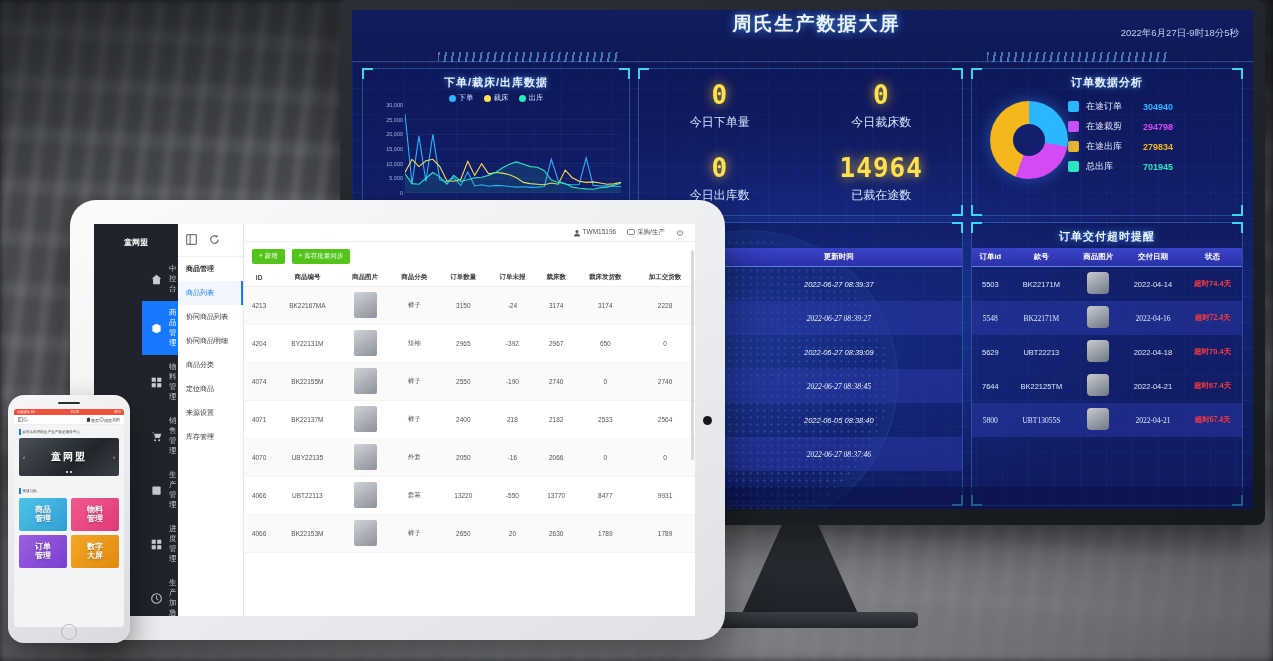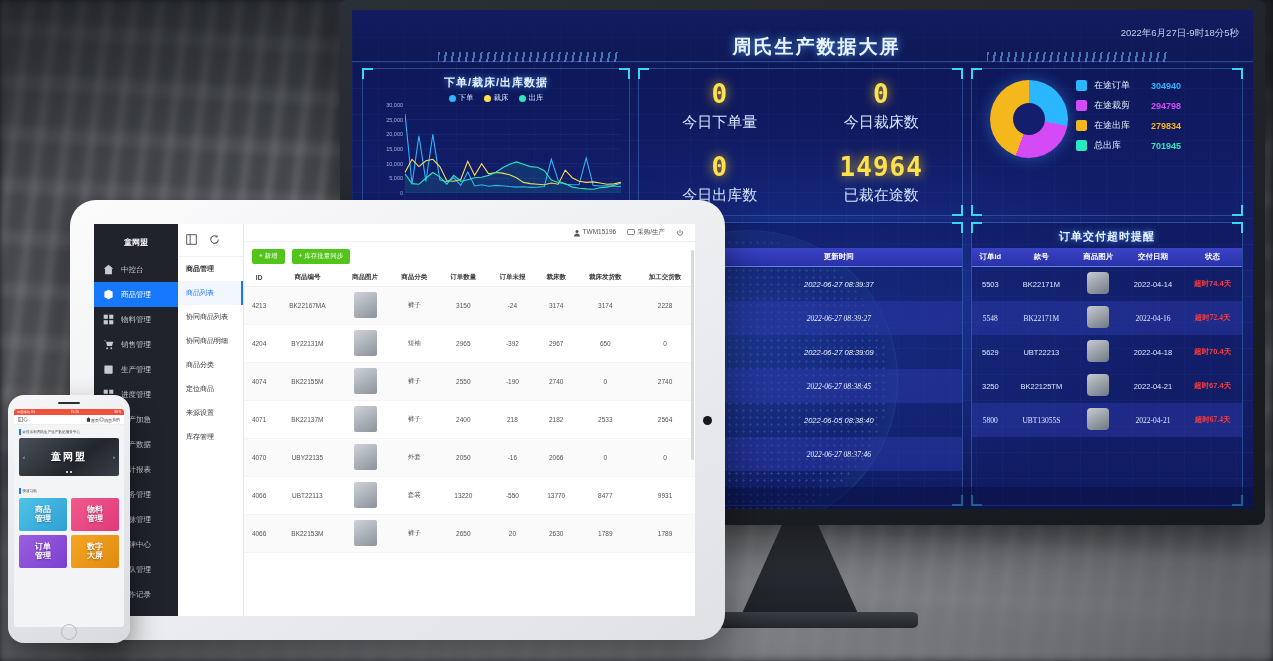--- a/index.html
+++ b/index.html
@@ -84,21 +84,21 @@
     background-size: 7px 7px;
     opacity:.55;
   }
 
   .ds-header {
     position: relative; height: 52px;
     background: linear-gradient(180deg, rgba(18,28,96,.96), rgba(16,26,88,.55));
     border-bottom: 1px solid rgba(90,180,255,.30);
   }
   .ds-title {
-    position:absolute; left:0; right:0; top:24px; text-align:center;
+    position:absolute; left:0; right:0; top:1px; text-align:center;
     font-size: 19px; font-weight: 700; letter-spacing: 2px;
     color: #eaf3ff; text-shadow: 0 0 10px rgba(80,170,255,.9); padding-left: 28px;
   }
   .ds-datetime {
     position:absolute; right: 14px; top: 17px; font-size: 9.5px; color:#bcd2f5;
   }
   .ds-corner-l, .ds-corner-r {
     position:absolute; bottom:-1px; height: 10px; width: 180px;
     background: repeating-linear-gradient(100deg, rgba(120,190,255,.55) 0 2px, rgba(0,0,0,0) 2px 7px);
   }
@@ -135,25 +135,25 @@
   .y-ticks div { position:absolute; right:0; font-size:5.5px; color:#9fb6e0; transform: translateY(-50%); }
   .x-ticks { position:absolute; left:38px; right:4px; bottom:1px; display:flex; justify-content:space-between; font-size:5.5px; color:#9fb6e0;}
   .svgbox { position:absolute; left:38px; right:4px; top:0; height:88px; }
 
   
   .p-mid { flex:1; }
   .kpi-grid { display:grid; grid-template-columns:1fr 1fr; grid-template-rows:1fr 1fr; height:100%; }
   .kpi { display:flex; flex-direction:column; align-items:center; justify-content:center; gap:4px; }
   .kpi .v { font-family:"DejaVu Sans Mono", monospace; font-size: 26px; font-weight:700; color:#ffe14d;
             text-shadow:0 0 12px rgba(255,210,40,.8); letter-spacing:1px; }
-  .kpi .l { font-size: 15px; color:#d5e4ff; }
+  .kpi .l { font-size: 12px; color:#d5e4ff; }
 
   
   .p-right { width: 272px; }
-  .donut-wrap { display:flex; align-items:center; gap:8px; padding: 10px 10px 0 18px; }
+  .donut-wrap { display:flex; align-items:center; gap:0; padding: 10px 10px 0 18px; }
   .donut {
     width: 78px; height: 78px; border-radius:50%;
     background: conic-gradient(#2bb7ff 0deg 100deg, #d44bf5 100deg 200deg, #f5b81c 200deg 360deg);
     position:relative; box-shadow: 0 0 16px rgba(60,150,255,.45);
   }
   .donut::after{ content:''; position:absolute; inset:23px; border-radius:50%;
     background: #131f6d; }
   .dlegend { font-size:9px; }
   .dlegend .r { display:flex; align-items:center; gap:7px; margin-bottom:7px; }
   .dlegend .sw { width:11px; height:11px; border-radius:2px; }
@@ -189,21 +189,21 @@
     box-shadow: 0 20px 46px rgba(0,0,0,.45);
   }
   #tablet-screen { position:relative; width:100%; height:100%; background:#fff; overflow:hidden; display:flex; }
   #tablet-home {
     position:absolute; right:13px; top:50%; width:9px; height:9px; margin-top:-4px;
     background:#16181c; border-radius:50%;
   }
 
   .t-sidebar { width: 84px; background:#20232b; color:#c6cad3; flex:none; padding-top:6px; }
   .t-brand { text-align:center; font-size:8px; color:#fff; font-weight:700; padding:7px 0 9px; }
-  .t-item { display:flex; align-items:center; gap:7px; padding:7px 9px; font-size:7.5px; }
+  .t-item { display:flex; align-items:center; gap:7px; padding:7px 9px; font-size:7.5px;margin-left:48px; }
   .t-item.active { background:#1677ff; color:#fff; }
   .t-ic { width:11px; height:11px; flex:none; display:flex; align-items:center; justify-content:center; }
   .t-ic svg { width:11px; height:11px; fill:currentColor; }
 
   .t-sub { width: 66px; background:#fff; border-right:1px solid #e8e8e8; flex:none; }
   .t-tools { display:flex; gap:12px; padding:7px 8px; border-bottom:1px solid #f0f0f0; color:#555; }
   .t-tools svg { width:11px; height:11px; fill:currentColor; }
   .t-sub-item { padding:7px 8px; font-size:7px; color:#333; }
   .t-sub-item.head { font-weight:700; }
   .t-sub-item.sel { background:#f2f7ff; color:#1677ff; border-right:2px solid #1677ff; }
@@ -359,20 +359,21 @@
                 <div class="l">已裁在途数</div>
               </div>
             </div>
           </div>
 
           <div class="panel p-right">
             <span class="c tl"></span>
             <span class="c tr"></span>
             <span class="c bl"></span>
             <span class="c br"></span>
+            <div class="panel-title">订单数据分析</div>
             <div class="donut-wrap">
               <div class="donut"></div>
               <div class="dlegend">
                   <div class="r">
                     <span class="sw" style="background:#2bb7ff"></span>
                     <span class="nm">在途订单</span>
                     <span class="vl" style="color:#2bb7ff">304940</span>
                   </div>
                   <div class="r">
                     <span class="sw" style="background:#d44bf5"></span>
@@ -490,21 +491,21 @@
                     <td class="warn">超时72.4天</td>
                   </tr>
                   <tr class="">
                     <td>5629</td>
                     <td>UBT22213</td>
                     <td><span class="thumb"></span></td>
                     <td>2022-04-18</td>
                     <td class="warn">超时70.4天</td>
                   </tr>
                   <tr class="">
-                    <td>3250</td>
+                    <td>7644</td>
                     <td>BK22125TM</td>
                     <td><span class="thumb"></span></td>
                     <td>2022-04-21</td>
                     <td class="warn">超时67.4天</td>
                   </tr>
                   <tr class="alt">
                     <td>5800</td>
                     <td>UBT13055S</td>
                     <td><span class="thumb"></span></td>
                     <td>2022-04-21</td>

